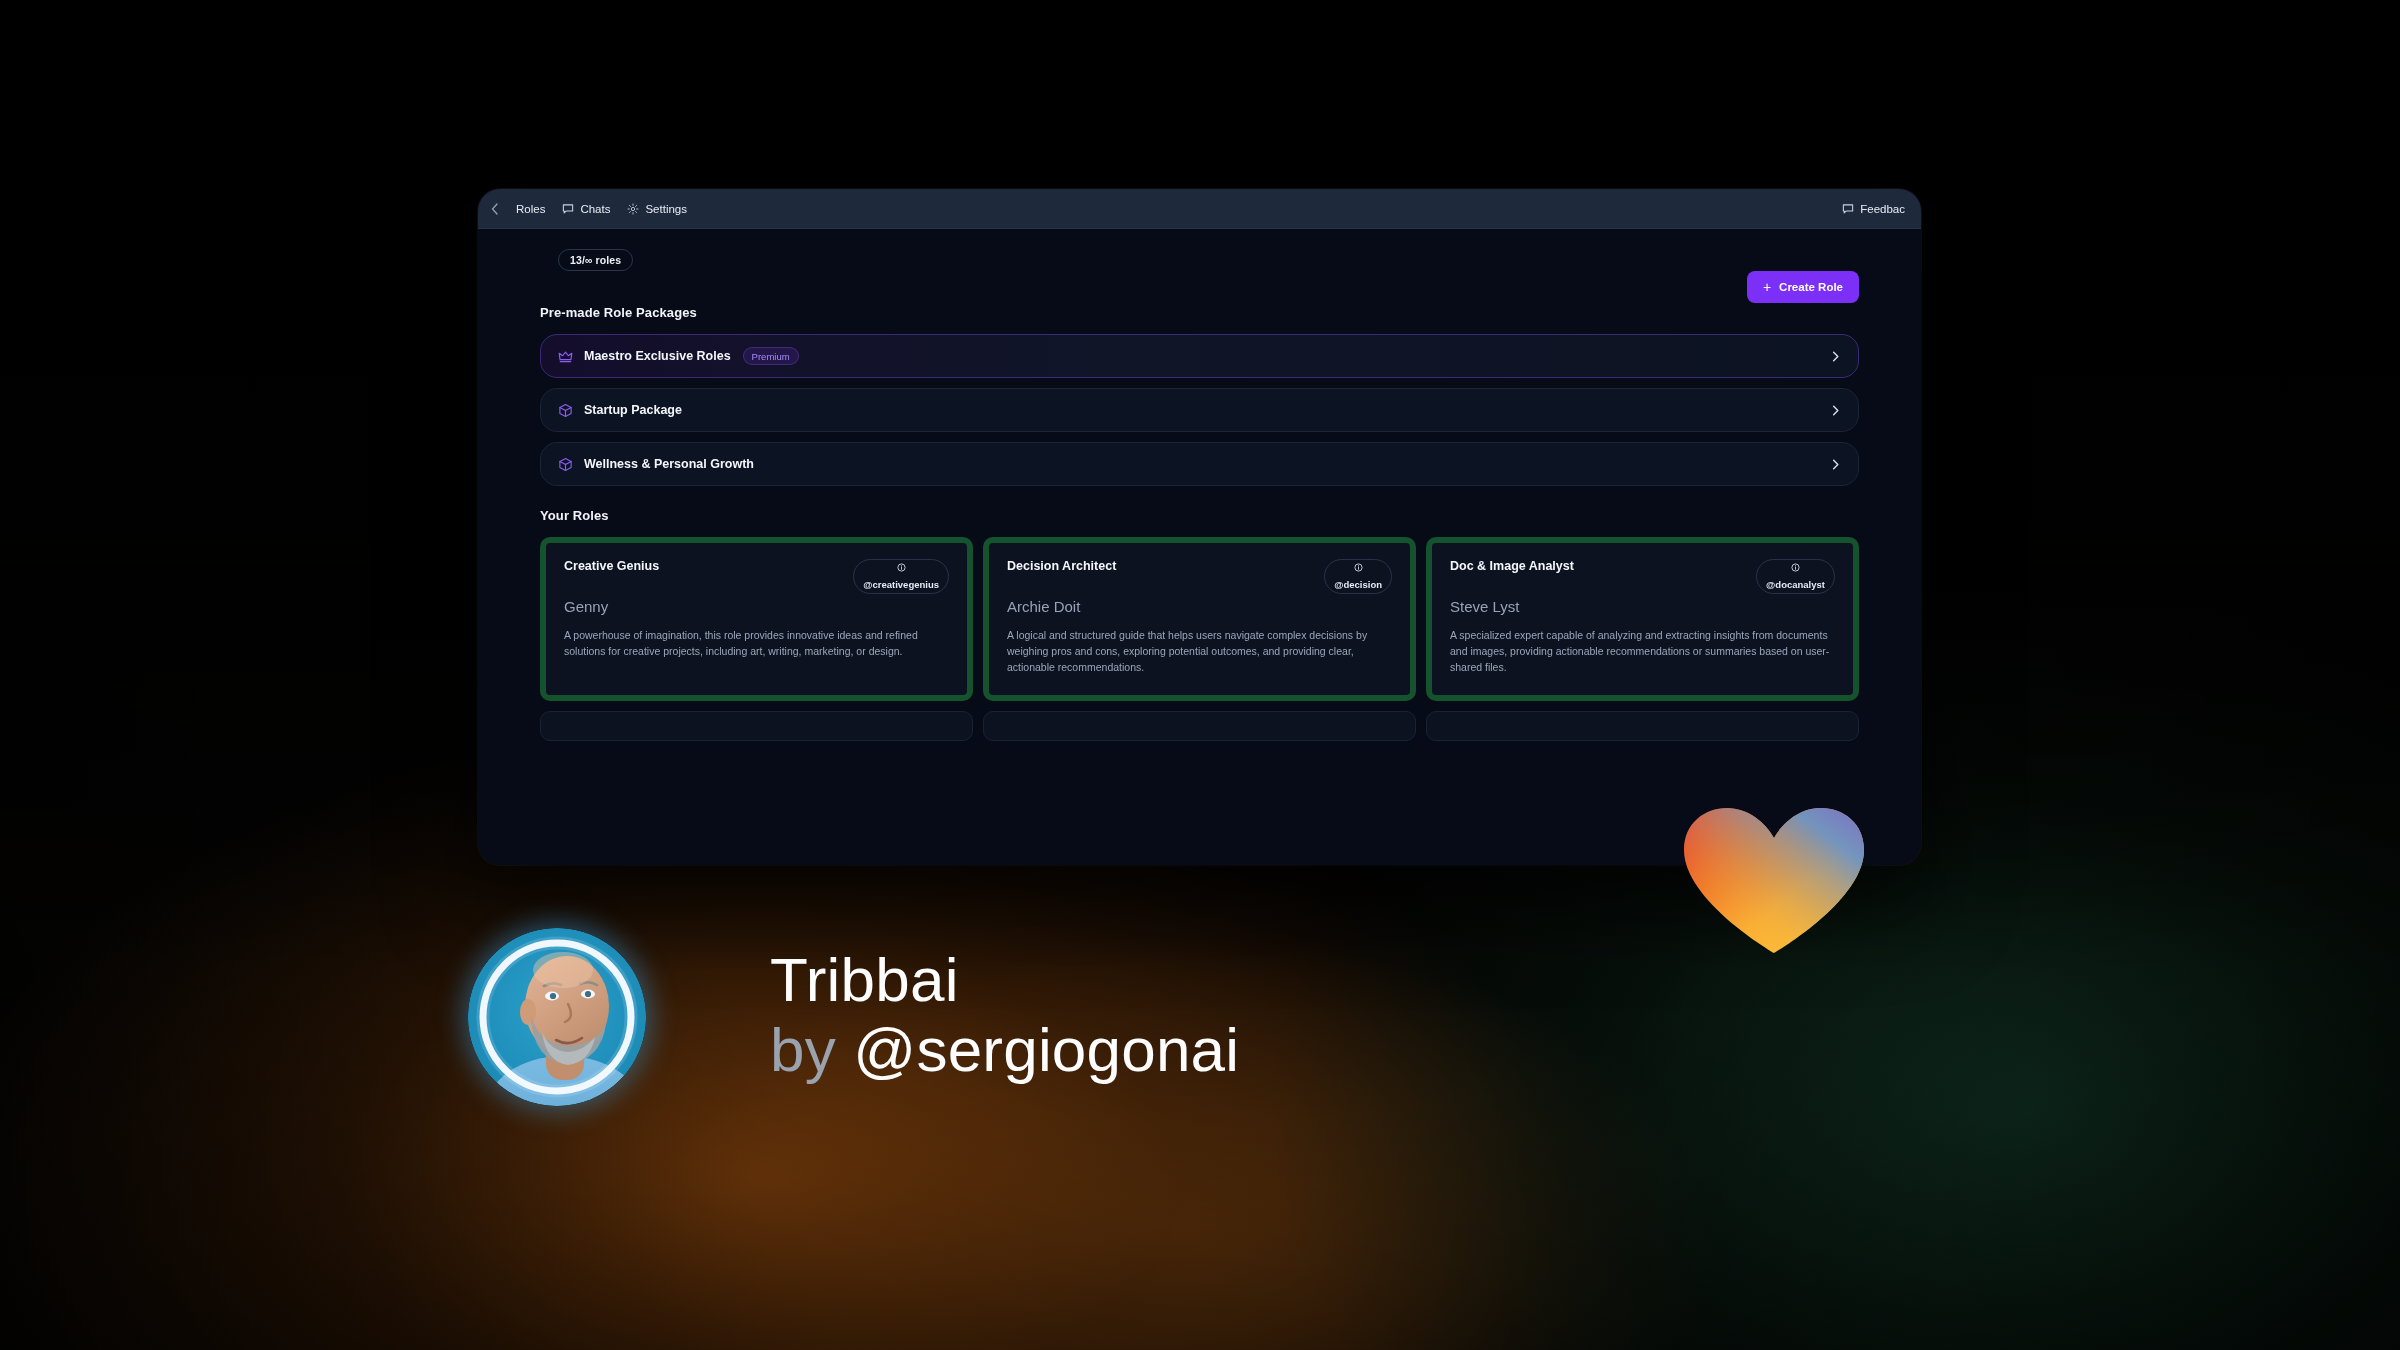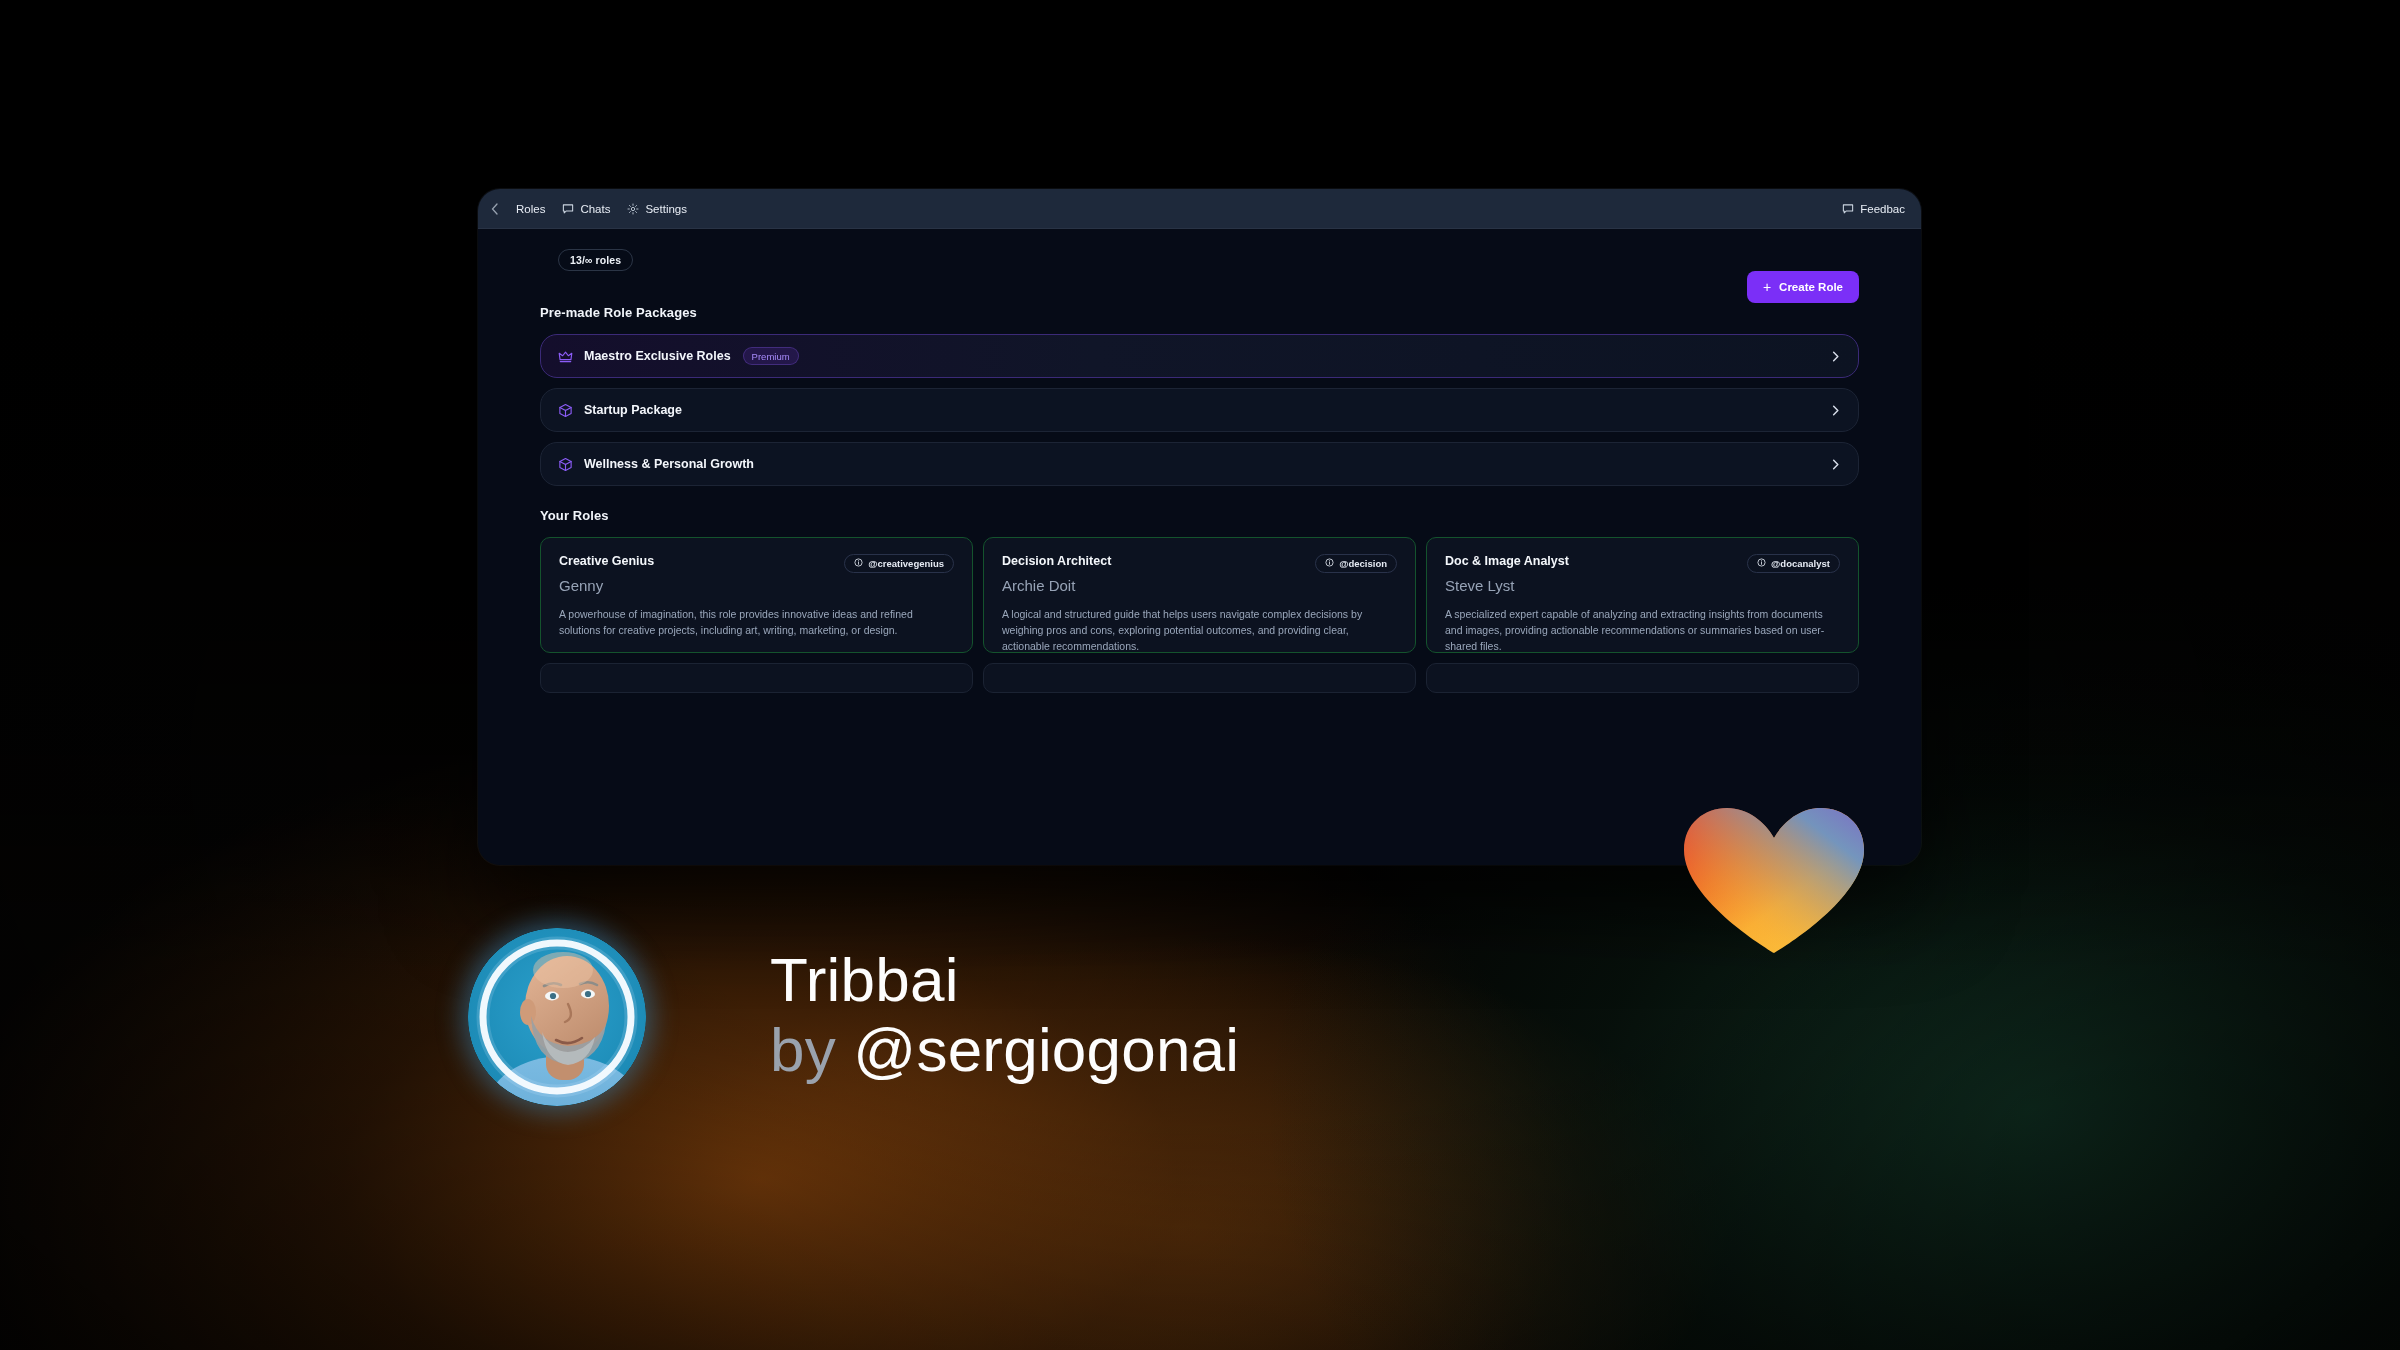--- a/index.html
+++ b/index.html
@@ -125,36 +125,37 @@
     border: 1px solid rgba(139,92,246,0.30);
     border-radius: 999px;
     padding: 2.5px 8px;
   }
   .pkg-chev { margin-left: auto; color: #cfd8e6; display: flex; }
 
   .cards-wrap { margin-top: 14px; display: flex; gap: 10px; }
   .role-card {
     flex: 1 1 0;
     min-width: 0;
-    height: 116px;
+    height: 164px;
     background: #0c1220;
-    border: 1px solid #14532d;
+    border: 6px solid #14532d;
     border-radius: 10px;
     padding: 16px 18px;
   }
   .rc-head { display: flex; align-items: flex-start; }
   .rc-title { font-size: 12.5px; font-weight: 700; color: #f4f7fb; }
   .rc-handle {
     margin-left: auto;
     display: flex; align-items: center; gap: 5px;
     border: 1px solid #29324a;
     border-radius: 999px;
     padding: 3px 9px;
     font-size: 9.5px; font-weight: 700; color: #e6ebf4;
     white-space: nowrap;
+    flex-direction: column;
   }
   .rc-sub { margin-top: 4px; font-size: 15px; color: #97a3b6; }
   .rc-desc {
     margin-top: 13px;
     font-size: 10.5px; line-height: 1.52; color: #9aa7bb;
   }
   .cards-row2 { margin-top: 10px; display: flex; gap: 10px; }
   .role-card-stub {
     flex: 1 1 0; height: 30px;
     background: #0c1220;

